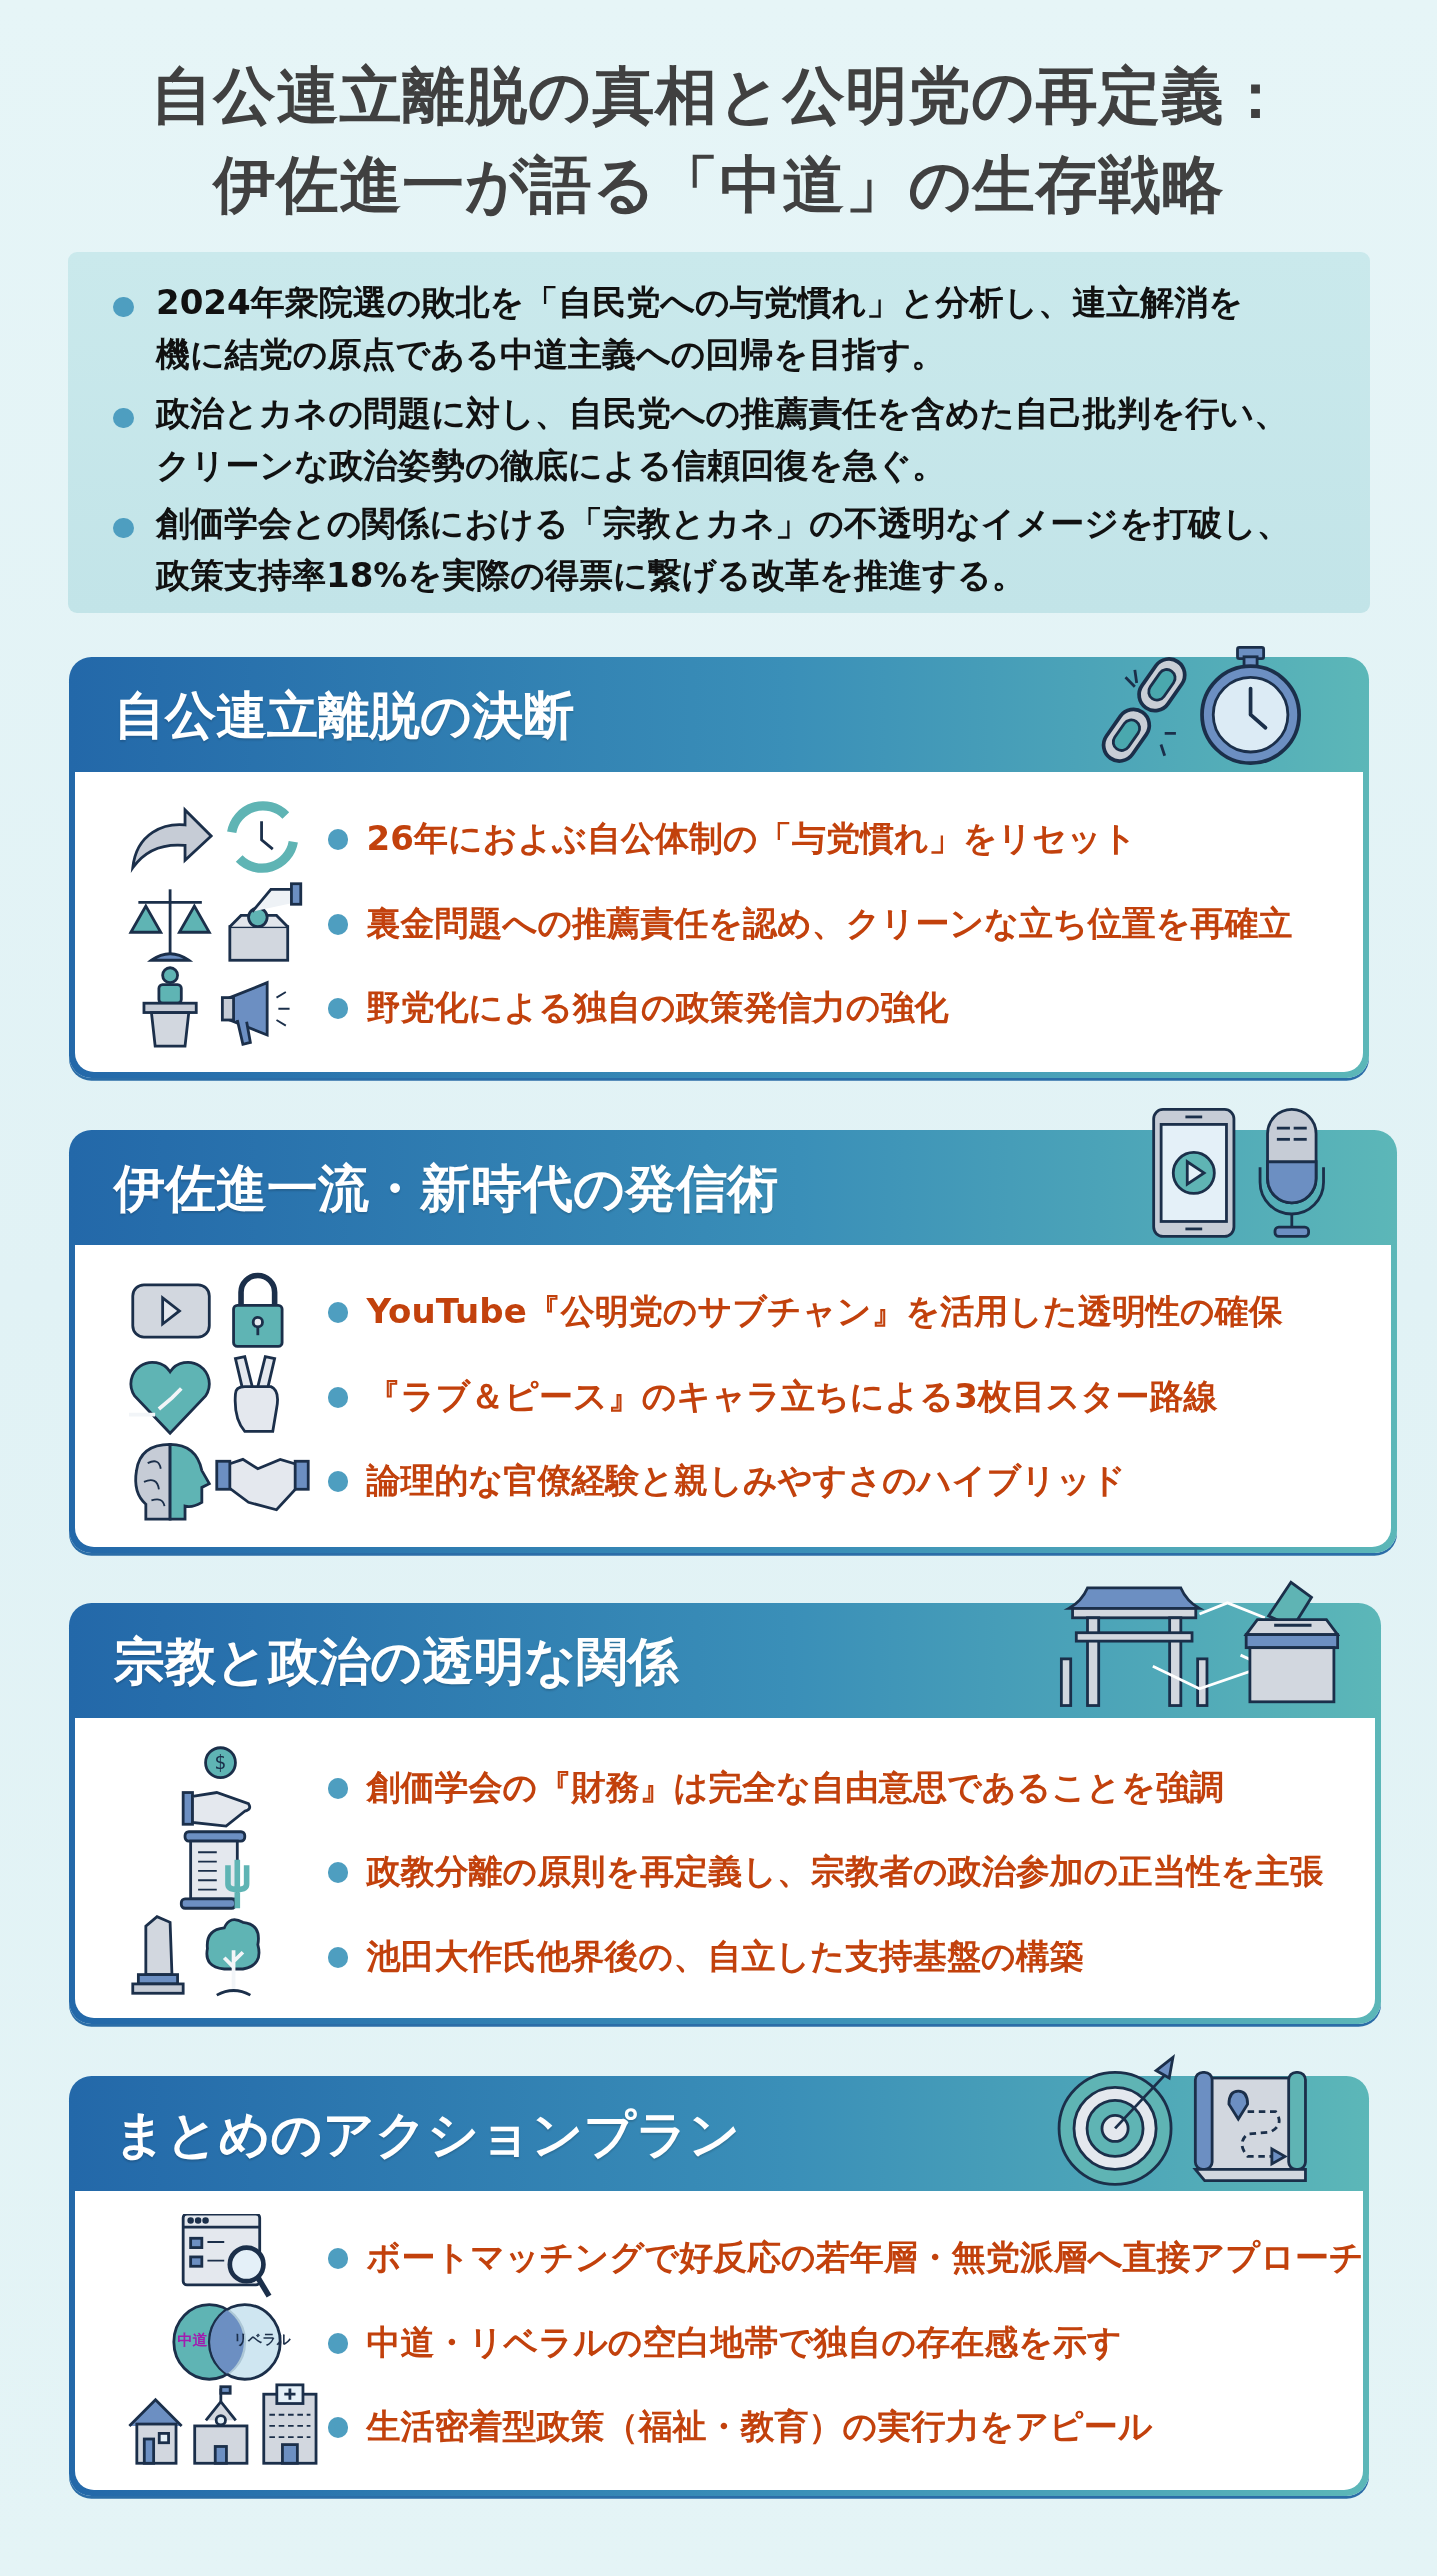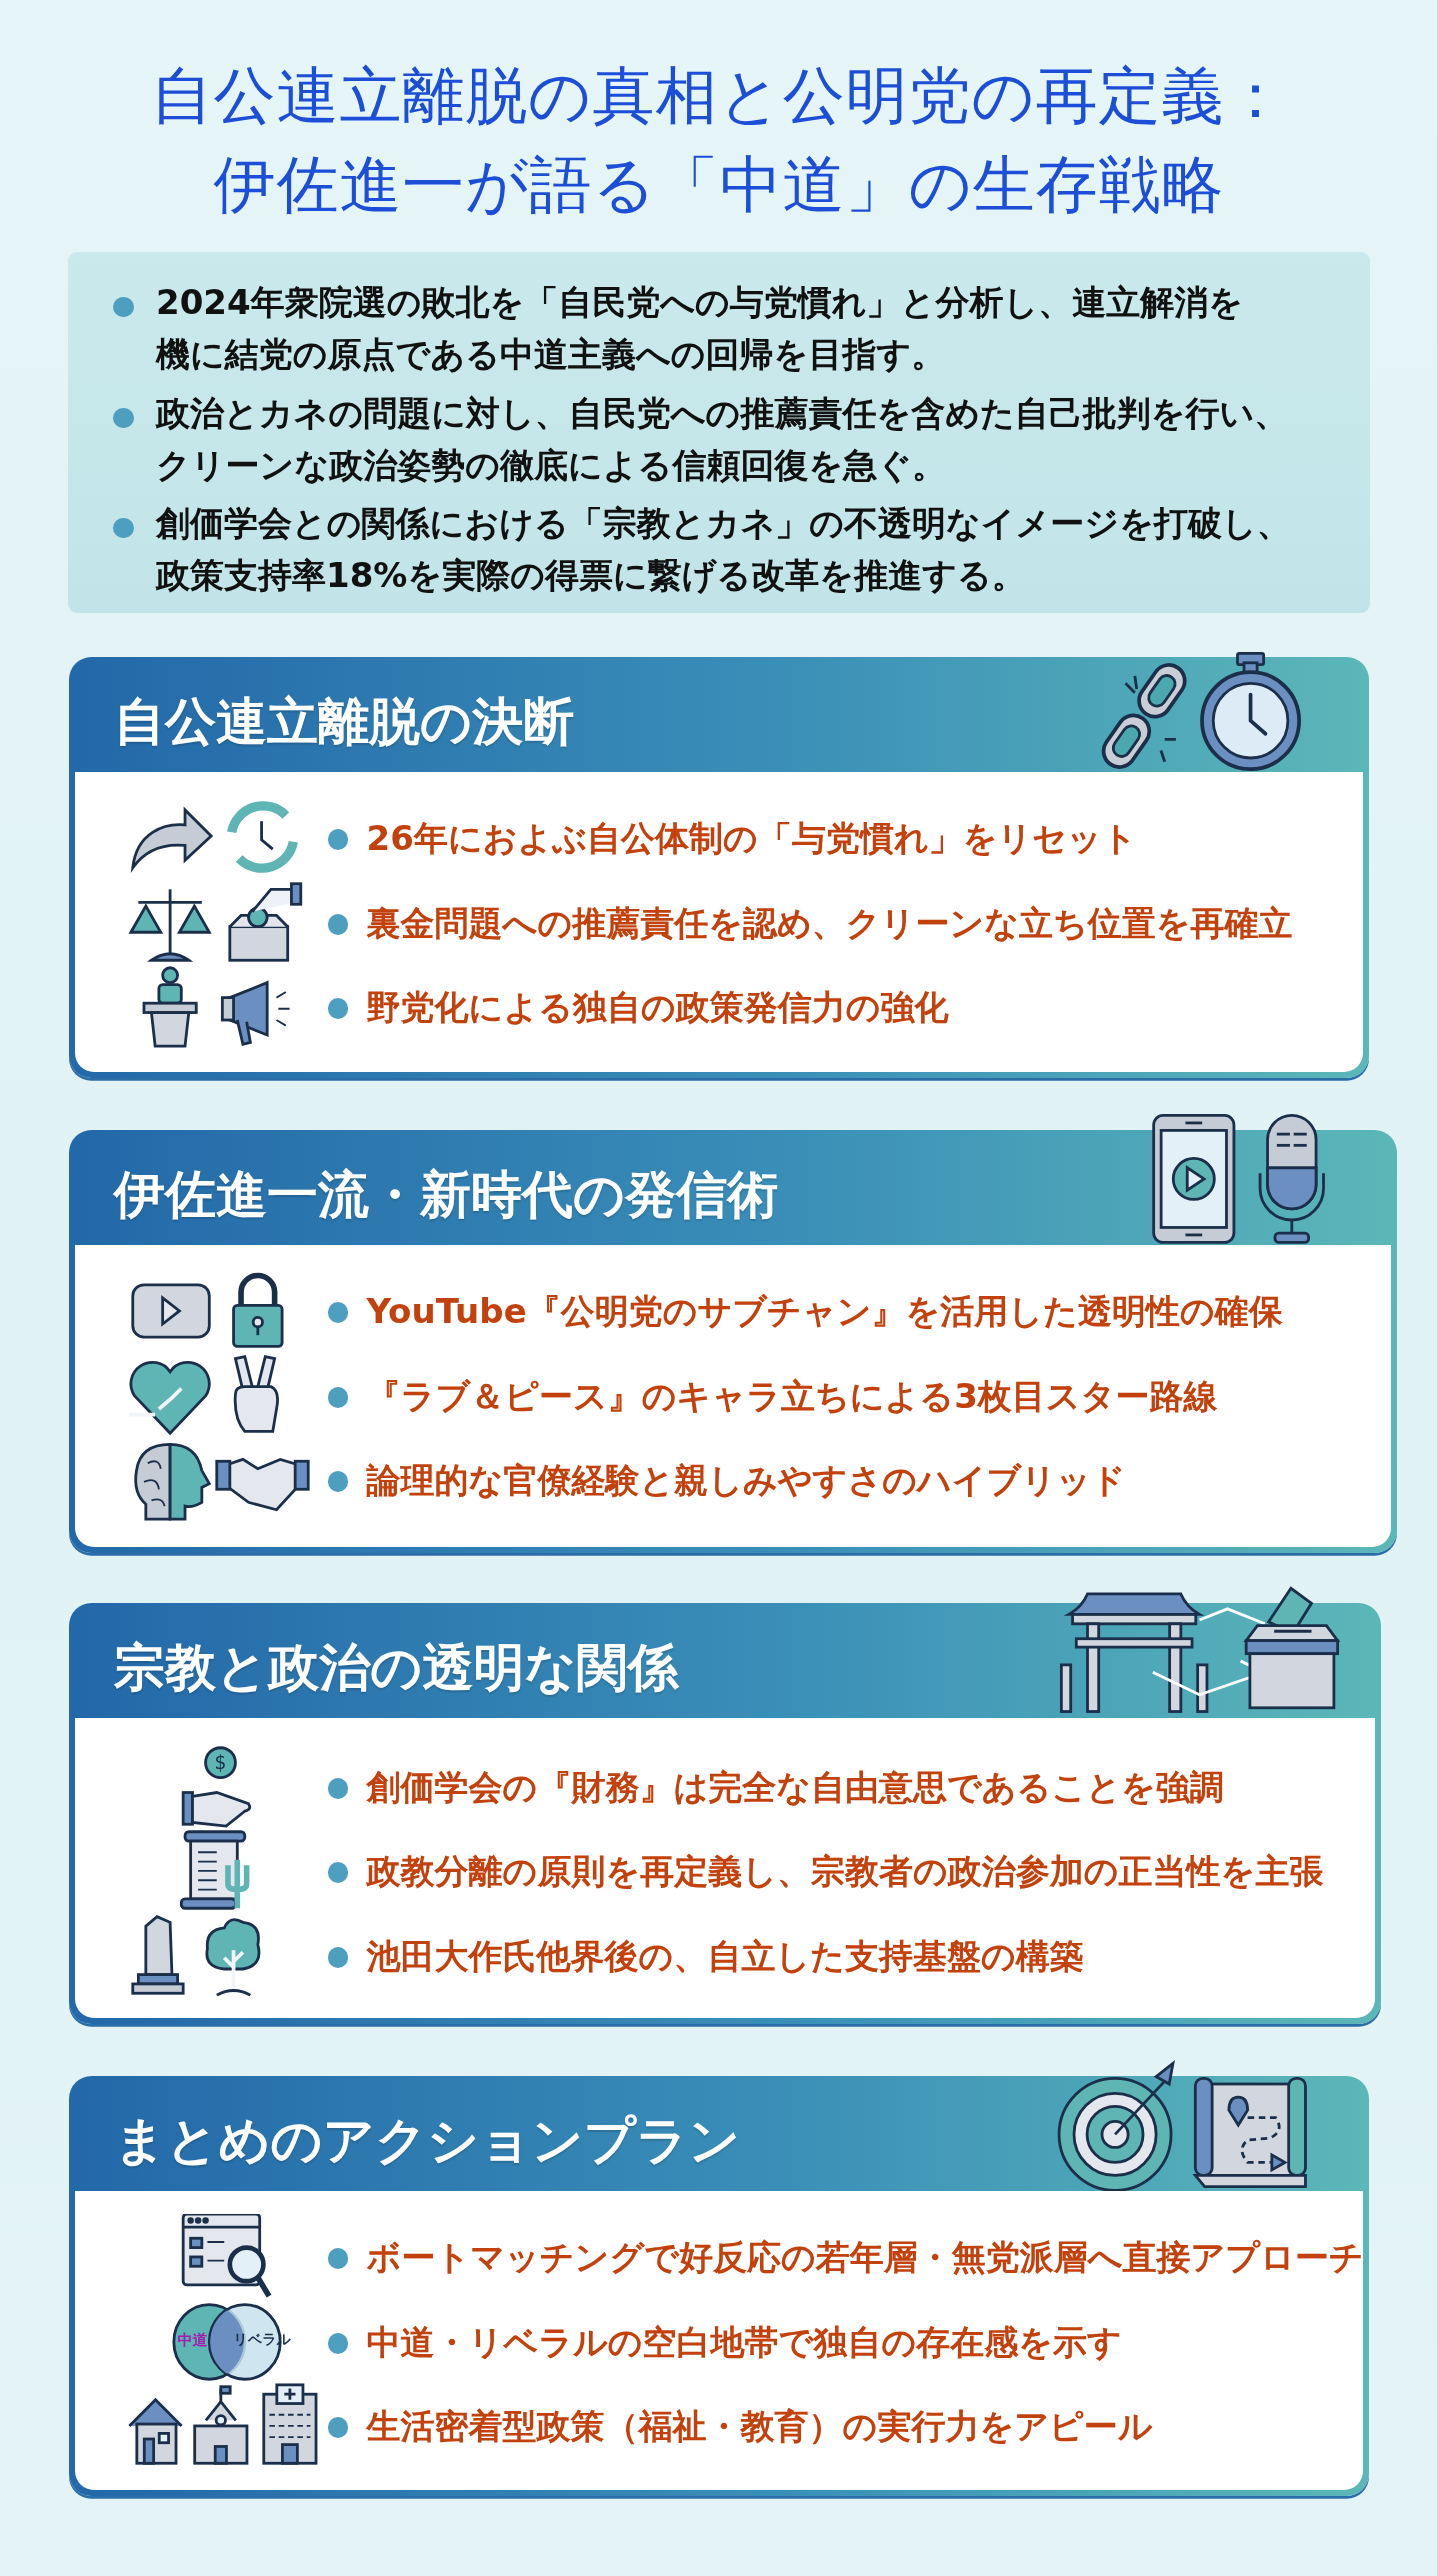--- a/index.html
+++ b/index.html
@@ -3,41 +3,41 @@
 <meta charset="utf-8">
 <style>
   html,body{margin:0;padding:0;}
   body{
     width:1438px;height:2576px;position:relative;overflow:hidden;
     background:linear-gradient(180deg,#e6f5f7 0%,#e1f2f5 50%,#e4f4f6 100%);
     font-family:"DejaVu Sans","Liberation Sans",sans-serif;
   }
   .title{
     position:absolute;left:0;width:1438px;text-align:center;
-    color:#1d4ed8;font-weight:normal;font-size:62px;line-height:90px;letter-spacing:0.9px;
+    color:#404040;font-weight:bold;font-size:62px;line-height:90px;letter-spacing:0.9px;
   }
   .title.l1{top:51px;}
   .title.l2{top:140px;}
   .summary{
     position:absolute;left:68px;top:252px;width:1302px;height:361px;
     background:linear-gradient(180deg,#cae9ec 0%,#c2e4e8 100%);
     border-radius:9px;
   }
   .sum-item{position:absolute;left:45px;right:28px;}
   .sum-dot{position:absolute;left:0;top:20.6px;width:20.6px;height:20.6px;border-radius:50%;background:#4e9ec0;}
   .sum-text{
     margin-left:43px;font-size:34px;font-weight:bold;line-height:52px;color:#111;
   }
   .card{
     position:absolute;left:69px;width:1300px;
     border-radius:22.5px;
     background:linear-gradient(90deg,#2368a9 0%,#3a8fb8 55%,#5cb7b8 100%);
     box-shadow:0 2.8px 0 #2b6da7;
   }
-  .card-head{position:absolute;left:0;top:0;right:0;height:115px;margin-top:6px;}
+  .card-head{position:absolute;left:0;top:0;right:0;height:115px;}
   .card-title{
     position:absolute;left:45px;top:20.6px;color:#fff;font-weight:bold;font-size:51px;line-height:75px;
     text-shadow:0 1.9px 1.9px rgba(0,0,0,0.15);
   }
   .card-body{
     position:absolute;left:5.6px;right:5.6px;top:115px;bottom:5.6px;background:#fff;
     border-radius:0 0 19px 19px;
   }
   .row{position:absolute;left:0;right:0;height:84px;}
   .row .icons{position:absolute;left:52px;top:0;width:187px;height:84px;}

